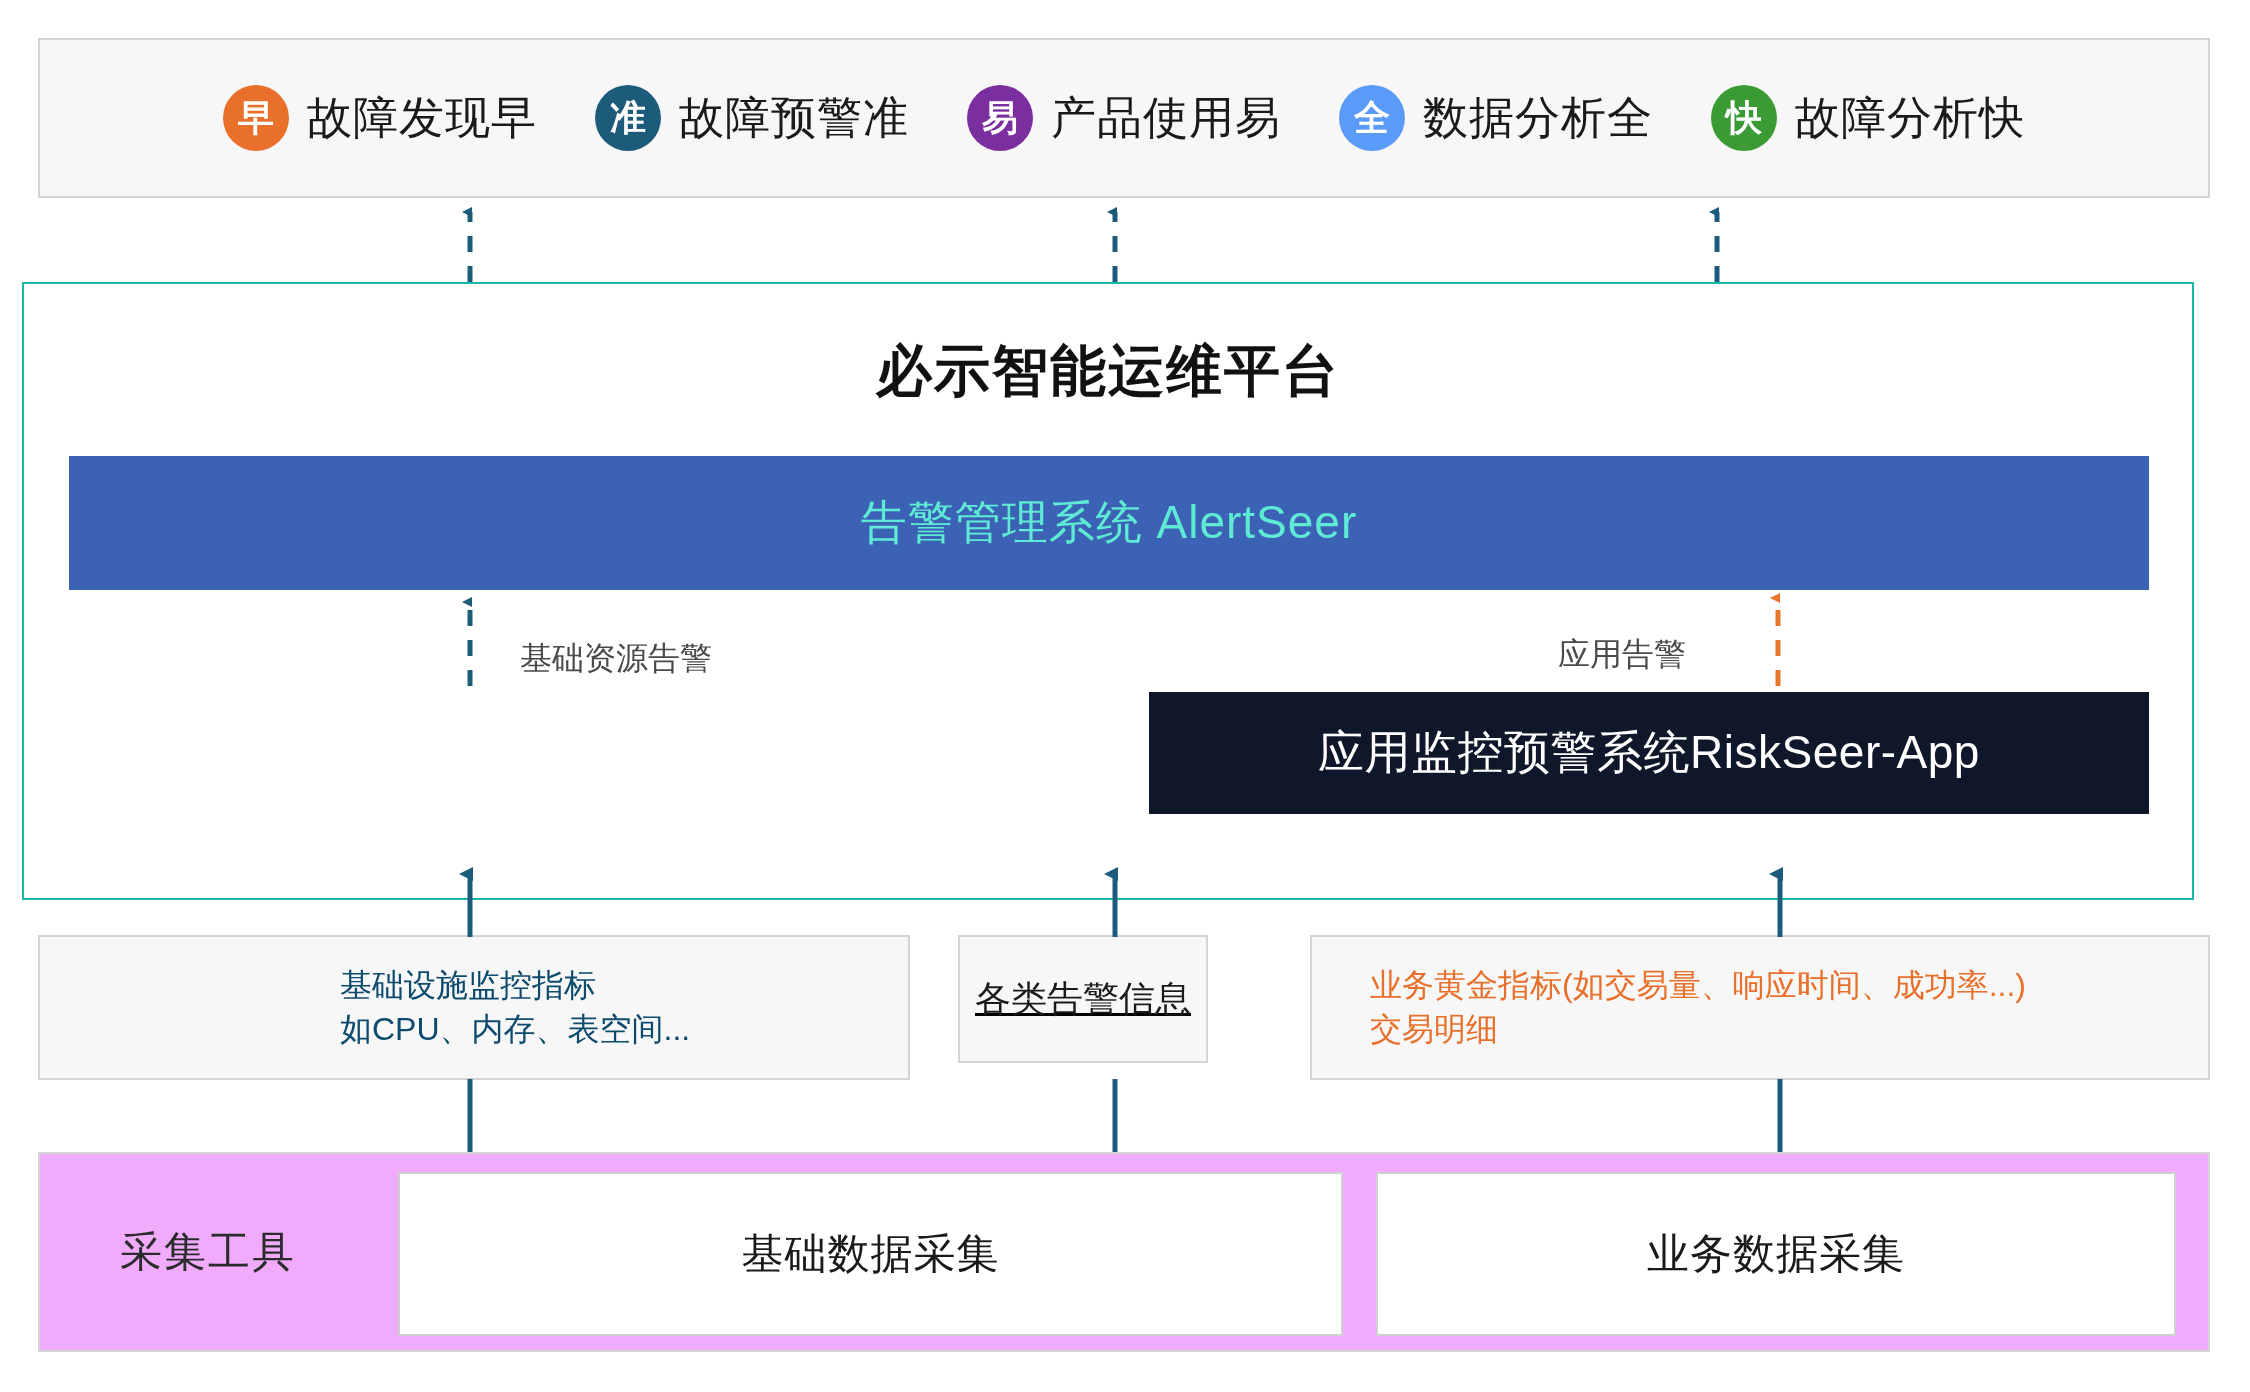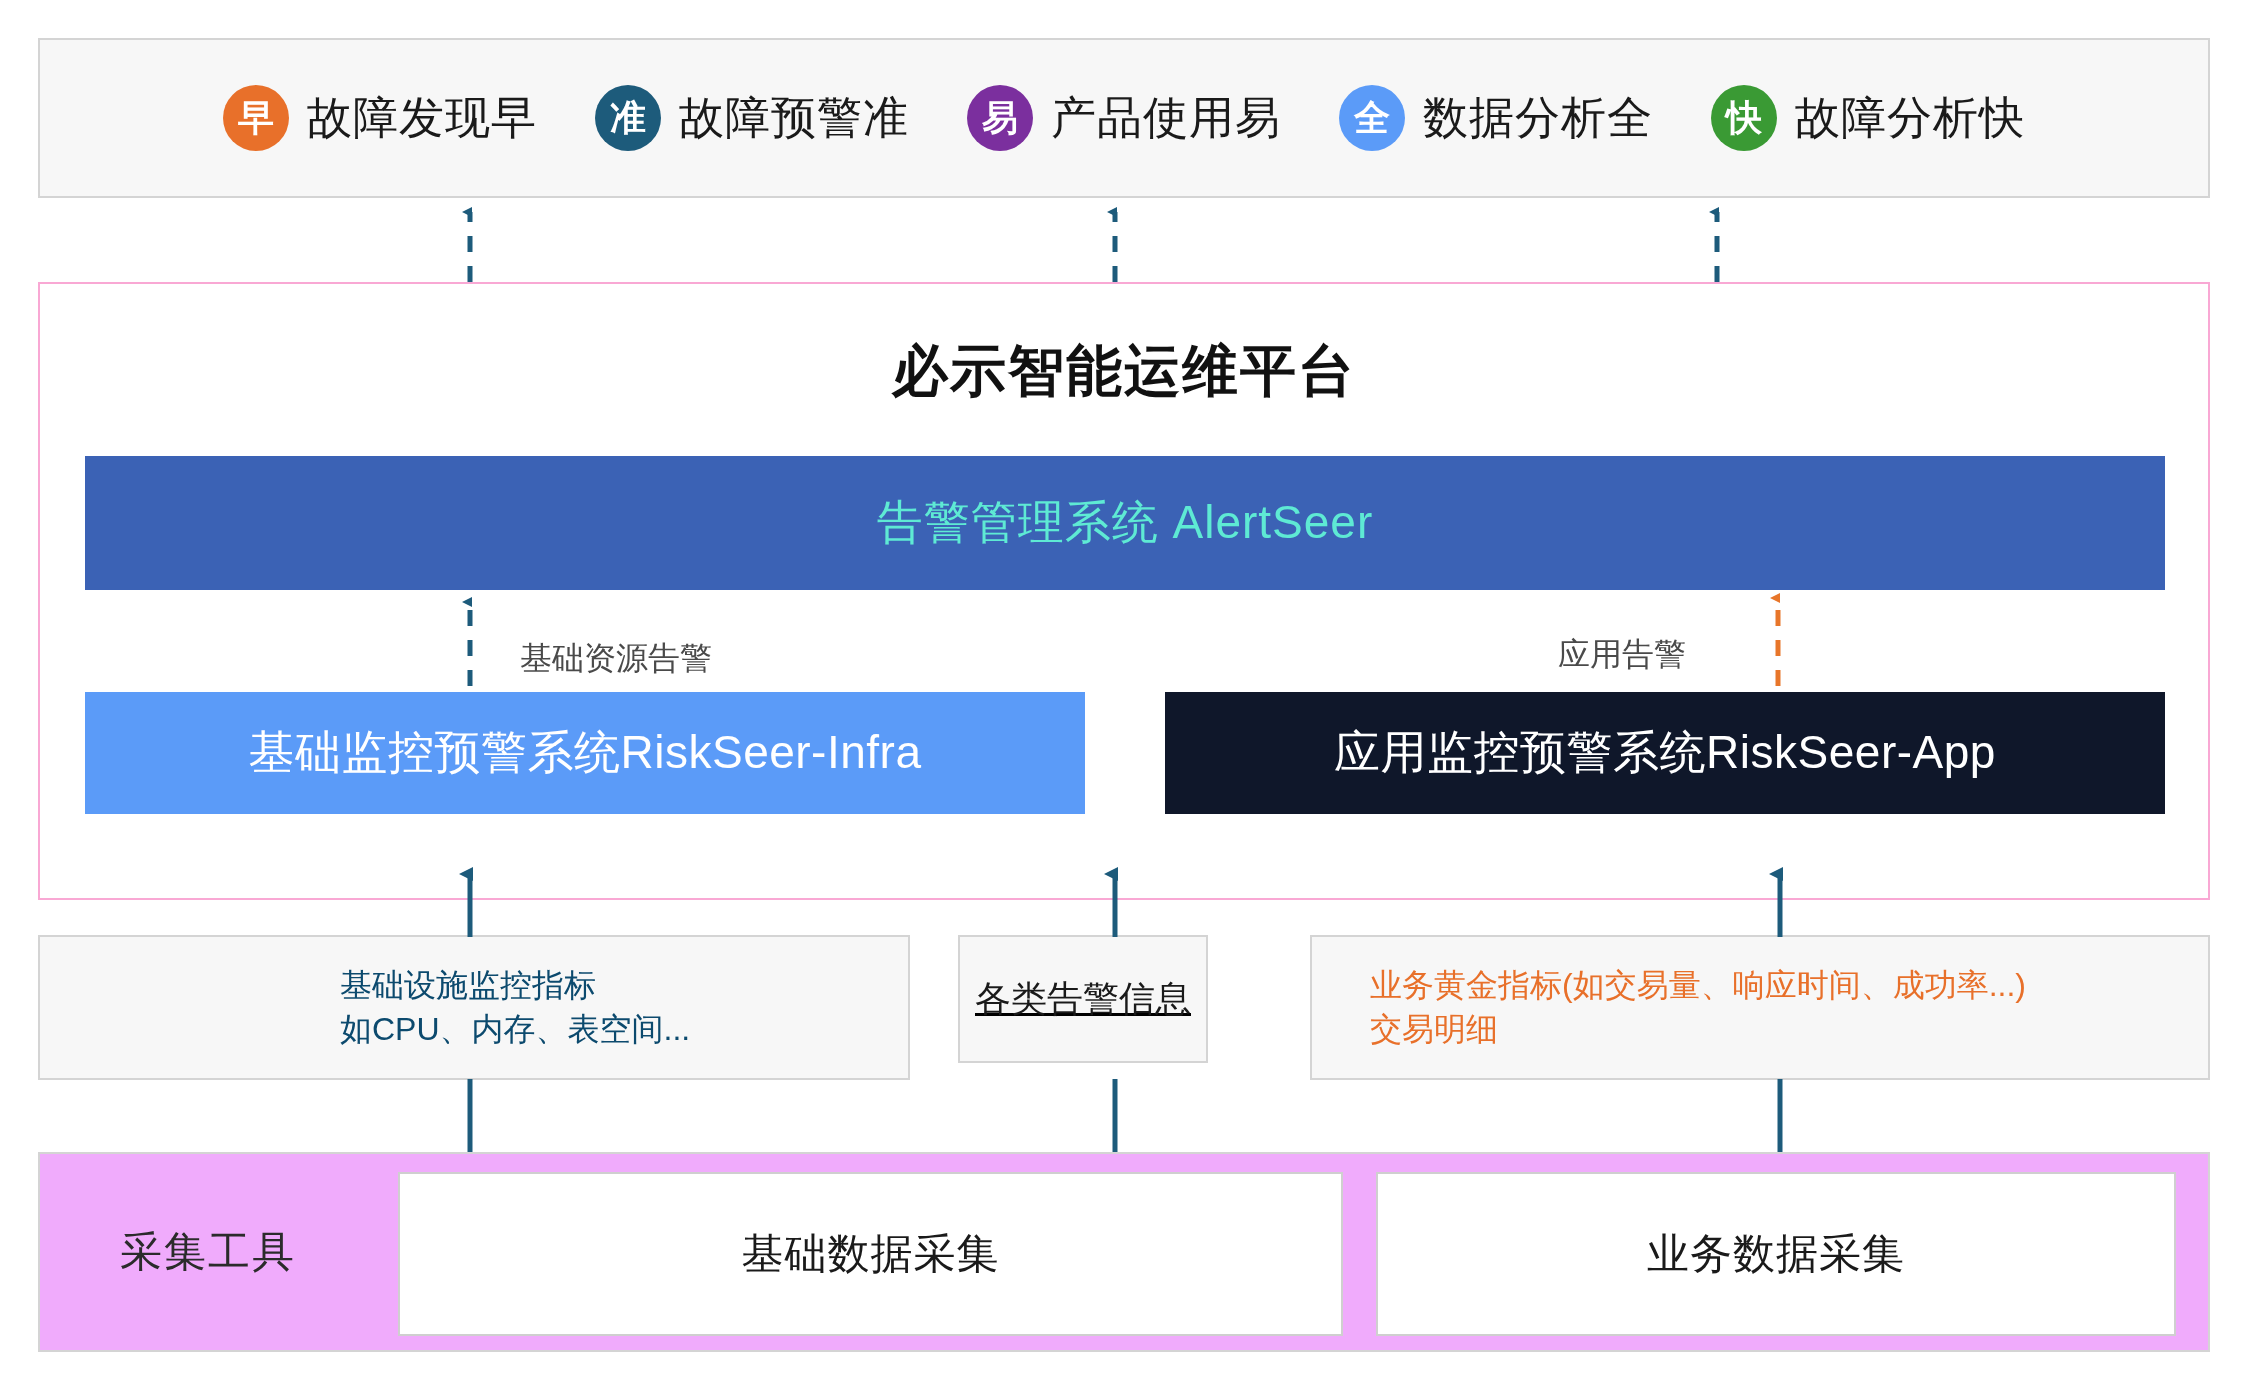--- a/index.html
+++ b/index.html
@@ -53,26 +53,26 @@
   .benefit-label {
     font-size: 45px;
     color: #1a1a1a;
     white-space: nowrap;
     letter-spacing: 1px;
   }
 
   
   .platform-box {
     position: absolute;
-    left: 38px;
+    left: 22px;
     top: 282px;
     width: 2172px;
     height: 618px;
     background: #ffffff;
-    border: 2px solid #f9a8d4;
+    border: 2px solid #14b8a6;
   }
   .platform-title {
     position: absolute;
     left: 0;
     top: 50px;
     width: 100%;
     text-align: center;
     font-size: 56px;
     font-weight: 700;
     color: #111111;
@@ -238,23 +238,20 @@
     </div>
   </div>
 
   <div class="platform-box">
     <div class="platform-title">必示智能运维平台</div>
 
     <div class="alertseer-bar" style="background: rgb(59, 98, 181);">
       <span class="alertseer-label">告警管理系统 AlertSeer</span>
     </div>
 
-    <div class="infra-bar" style="background: rgb(91, 155, 248);">
-      <span class="syslabel">基础监控预警系统RiskSeer-Infra</span>
-    </div>
 
     <div class="app-bar" style="background: #0f172a;">
       <span class="syslabel">应用监控预警系统RiskSeer-App</span>
     </div>
   </div>
 
   <div class="arrow-label infra">基础资源告警</div>
   <div class="arrow-label app">应用告警</div>
 
   <div class="metric-box infra">

